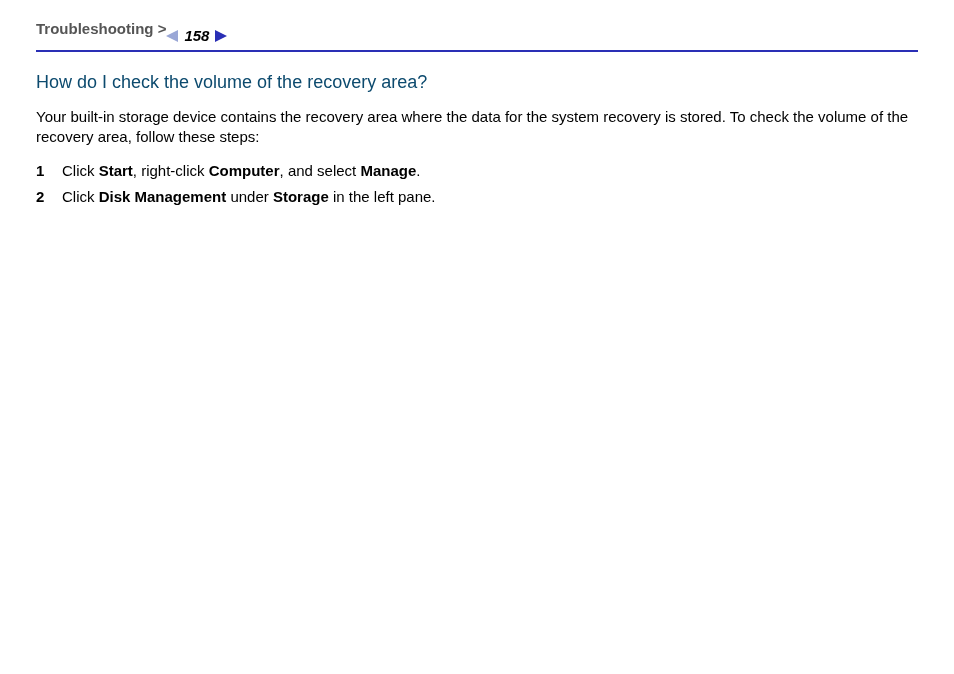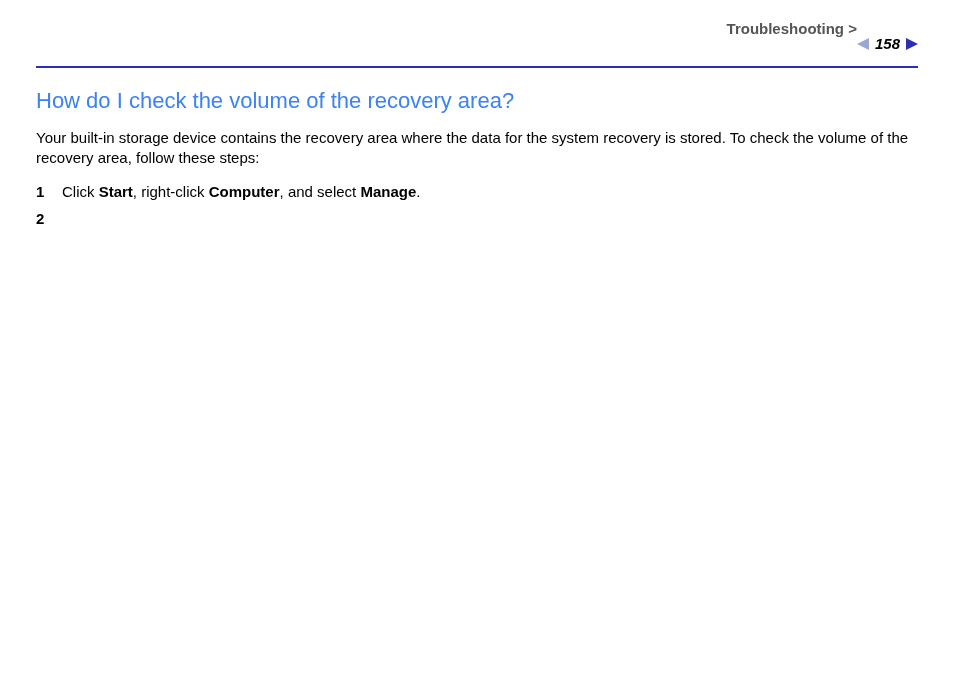--- a/index.html
+++ b/index.html
@@ -15,36 +15,36 @@
   }
   .page {
     position: relative;
     width: 954px;
     height: 674px;
     box-sizing: border-box;
     padding: 20px 36px 0 36px;
   }
   .header {
     display: flex;
-    justify-content: flex-end;
+    justify-content: flex-start;
     align-items: flex-start;
-    padding-bottom: 12px;
+    padding-bottom: 4px;
   }
   .breadcrumb {
     font-family: Arial, Helvetica, sans-serif;
     font-weight: bold;
     font-size: 15px;
     color: #555;
     line-height: 1.25;
   }
   .page-nav {
     display: flex;
     align-items: center;
     gap: 6px;
-    margin-top: 14px;
+    margin-top: 6px;
   }
   .page-num {
     font-style: italic;
     font-weight: bold;
     font-size: 15px;
     font-family: Arial, Helvetica, sans-serif;
   }
   .tri {
     display: inline-block;
   }
@@ -53,22 +53,22 @@
   }
   .hr {
     border: none;
     border-top: 2px solid #2a2fb5;
     margin: 0 0 18px 0;
   }
   .content {
     padding: 0 0 0 0;
   }
   .title {
-    color: #3b82f6;
-    font-size: 22px;
+    color: #0c4a6e;
+    font-size: 18px;
     font-weight: normal;
     margin: 12px 0 12px 0;
   }
   .intro {
     margin: 0 0 14px 0;
   }
   ol.steps {
     margin: 0;
     padding: 0 0 0 0;
     list-style: none;
@@ -119,16 +119,17 @@
 
   <div class="content">
     <h2 class="title">How do I check the volume of the recovery area?</h2>
     <p class="intro">Your built-in storage device contains the recovery area where the data for the system recovery is stored. To check the volume of the recovery area, follow these steps:</p>
 
     <ol class="steps" id="steps-list">
         <li>
           <span class="step-sub"><span>Click </span><span class="b">Start</span><span>, right-click </span><span class="b">Computer</span><span>, and select </span><span class="b">Manage</span><span>.</span></span>
         </li>
         <li>
+          <span class="step-sub"><span>Click </span><span class="b">Disk Management</span><span> under </span><span class="b">Storage</span><span> in the left pane.</span></span>
         </li>
       </ol>
   </div>
 </div>
 
 </body></html>

